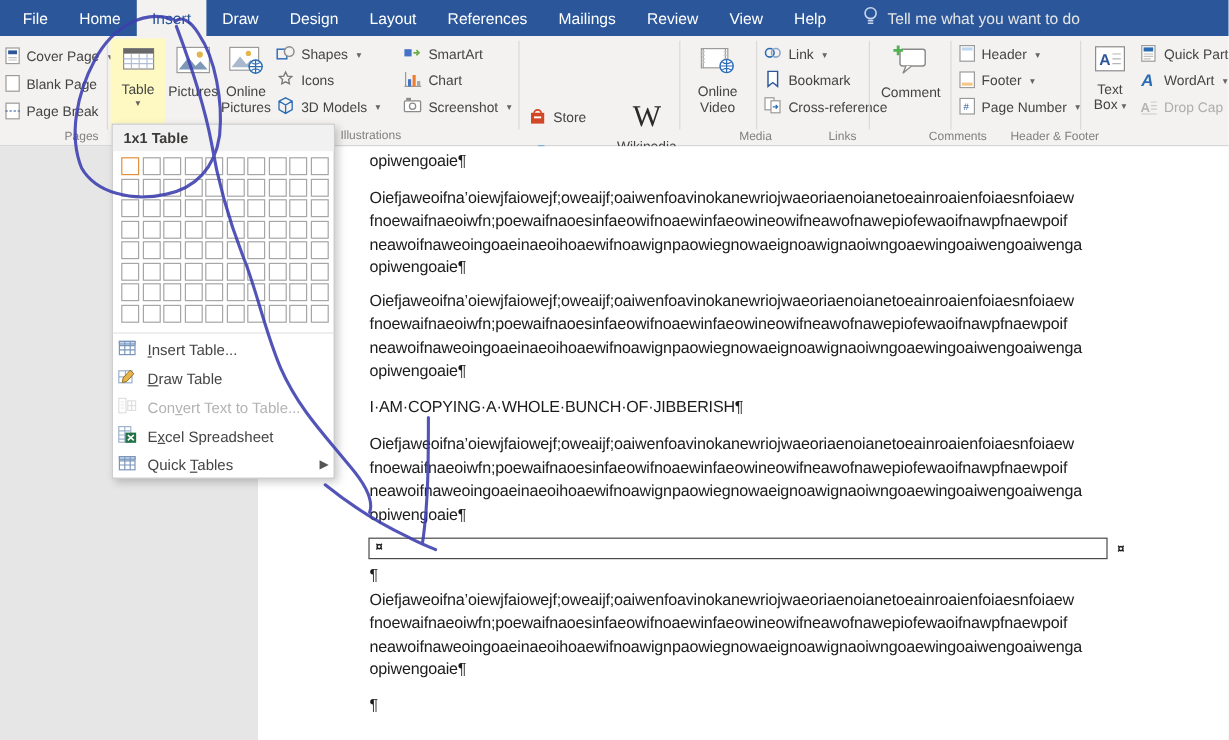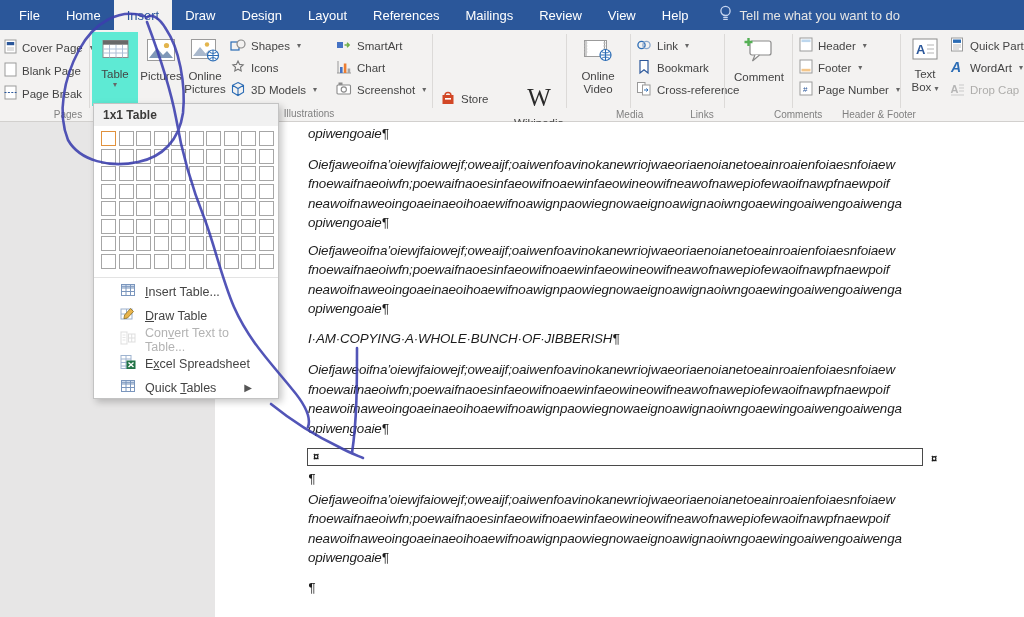--- a/index.html
+++ b/index.html
@@ -23,41 +23,41 @@
             font-size:10px; color:#808080; white-space:nowrap;padding-left:48px; }
   .rgroup { position:absolute; top:0; height:92px; }
   .bigbtn { position:absolute; top:2px; height:74px; display:flex; flex-direction:column;
             align-items:center; text-align:center; padding-top:5px; line-height:13px; cursor:default; }
   .bigbtn .blabel { margin-top:4px; white-space:pre-line; }
   .arrow { font-size:8px; color:#666; line-height:8px; }
   .smallrow { display:flex; align-items:center; gap:5px; height:21px; white-space:nowrap; cursor:default; }
   .smallrow .arrow { margin-left:2px; }
   .stack { position:absolute; top:6px; display:flex; flex-direction:column; }
   .disabled { color:#aeadab; }
-  .pressed { background:#5eead4; }
+  .pressed { background:#fef9c3; }
 
   
   .dropdown { position:absolute; left:93px; top:103px; width:186px; height:296px; background:#fff;
               border:1px solid #c3c3c3; box-shadow:3px 3px 7px rgba(0,0,0,.22); z-index:20; }
   .dd-header { height:22px; background:#f1f1f1; font-weight:bold; font-size:12px; color:#3b3a39;
                display:flex; align-items:center; padding-left:9px; }
   .dd-grid { padding:5px 6px 6px 7px; display:grid; grid-template-columns:repeat(10,15px);
              grid-auto-rows:15px; gap:2.5px; }
   .gcell { width:15px; height:15px; background:#fff; border:1px solid #a6a6a6; }
   .gcell.sel { border:1px solid #e0913d; }
   .dd-items { border-top:1px solid #e3e3e3; margin-top:2px; padding-top:2px; }
-  .dd-item { height:24px; display:flex; align-items:center; gap:9px; padding:0 26px;
+  .dd-item { height:24px; display:flex; align-items:center; gap:9px; padding:0 4px;
              font-size:12.5px; color:#444; cursor:default; }
   .dd-item.disabled { color:#b3b3b3; }
   .dd-item .subarrow { margin-left:auto; font-size:10px; color:#555; }
   .dd-item u { text-decoration:underline; }
 
   
   .canvas { position:absolute; top:122px; left:0; width:100%; height:495px; background:#e7e6e6; }
-  .page { position:absolute; left:215px; top:0; width:809px; height:495px; background:#fff;font-style:italic; }
+  .page { position:absolute; left:215px; top:0; width:809px; height:495px; background:#fff; }
   .doc { position:absolute; left:93px; top:2px; width:640px; font-size:13.4px; letter-spacing:-0.15px;
          line-height:19.5px; color:#1c1c1c; }
   .docline { white-space:nowrap; }
   .wtable { position:relative; width:616px; height:18px; border:1px solid #4a4a4a; margin-left:-1px;
             display:flex; align-items:center; padding-left:5px; }
   .cellmark { font-size:11px; font-weight:bold; letter-spacing:0; }
   .rowmark { position:absolute; right:-15px; top:0; font-size:11px; font-weight:bold; }
 
   
   .ink { position:absolute; top:0; left:0; z-index:30; pointer-events:none; }

